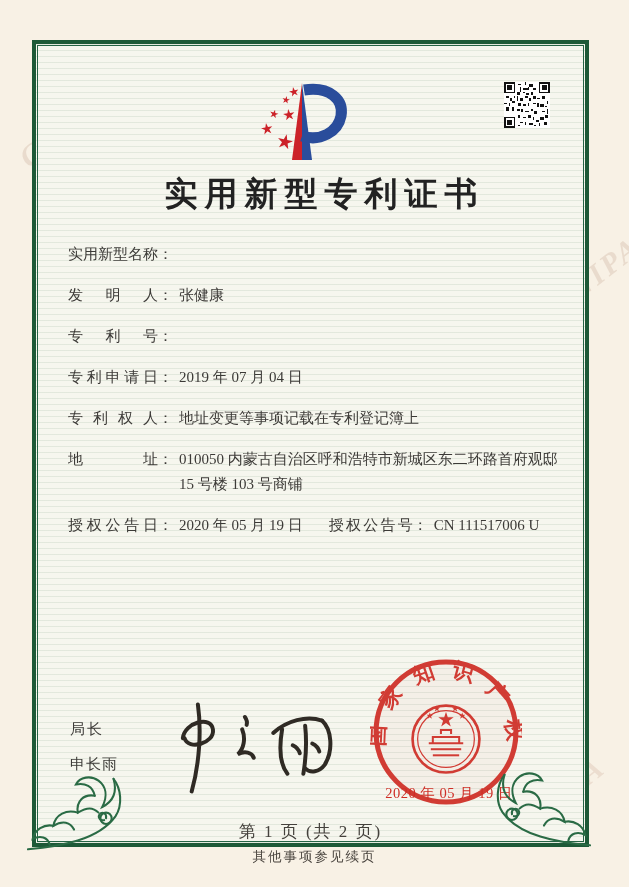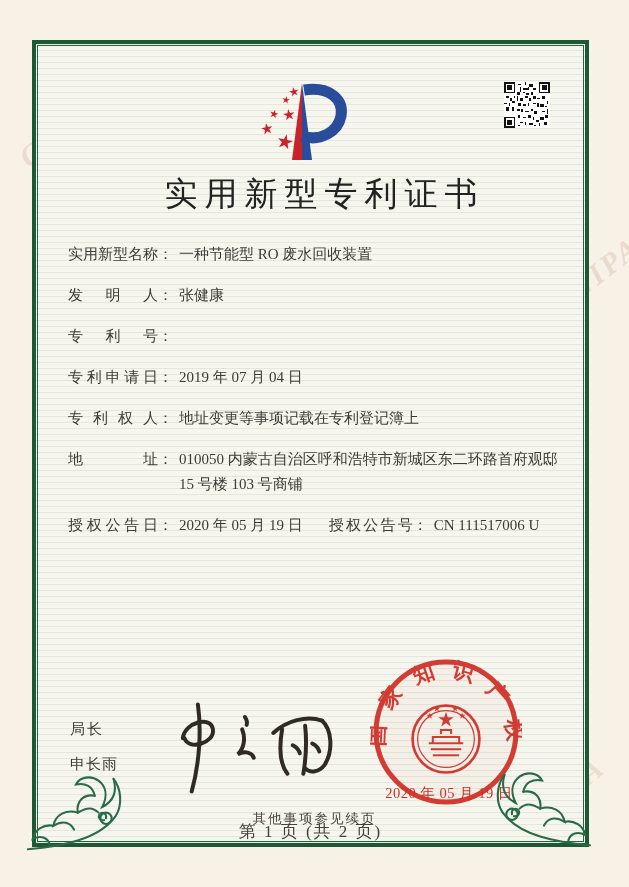--- a/index.html
+++ b/index.html
@@ -20,21 +20,21 @@
     content:'';position:absolute;inset:1px;border:1px solid #256344;pointer-events:none;
   }
   .content{position:absolute;inset:0;z-index:2;}
   .cert-no{
     position:absolute;left:34px;top:44px;font-size:14.5px;color:#4a453f;letter-spacing:1px;
   }
   .logo{position:absolute;left:206px;top:36px;width:108px;height:88px;}
   .qr{position:absolute;left:468px;top:38px;width:46px;height:46px;}
   .title{
     position:absolute;left:0;right:0;top:128px;text-align:center;
-    font-size:33px;font-weight:400;color:#222;letter-spacing:7px;white-space:nowrap;margin-left:28px;
+    font-size:33px;font-weight:700;color:#222;letter-spacing:7px;white-space:nowrap;margin-left:28px;
   }
   .fields{position:absolute;left:32px;top:198px;right:22px;color:#3c3a37;}
   .field-row{display:flex;align-items:flex-start;margin-bottom:16px;font-size:15px;line-height:25px;}
   .flabel{display:inline-flex;justify-content:space-between;width:90px;flex-shrink:0;}
   .flabel2{width:84px;flex-shrink:0;margin-left:26px;}
   .fcolon{margin:0 6px 0 0;flex-shrink:0;}
   .fvalue{max-width:384px;}
   .body-text{
     position:absolute;left:26px;top:468px;width:502px;
     font-size:13.5px;line-height:21.5px;color:#47413a;text-align:justify;letter-spacing:0.4px;
@@ -46,21 +46,21 @@
   .seal{position:absolute;left:334px;top:612px;width:152px;height:152px;z-index:4;opacity:.93;}
   .seal-date{
     position:absolute;left:338px;top:740px;width:150px;text-align:center;z-index:5;
     font-size:14.5px;color:#cf2e26;letter-spacing:0.5px;white-space:nowrap;
   }
   .footer-in{
     position:absolute;left:0;right:0;top:776px;text-align:center;
     font-size:17px;color:#44413c;letter-spacing:2px;
   }
   .footer-out{
-    position:absolute;left:0;right:0;top:810px;text-align:center;z-index:2;
+    position:absolute;left:0;right:0;top:848px;text-align:center;z-index:2;
     font-size:13.5px;color:#4a453f;letter-spacing:2px;
   }
   .ornament{position:absolute;width:114px;height:94px;z-index:3;}
   .orn-bl{left:18px;top:760px;transform:scaleX(-1);}
   .orn-br{left:486px;top:756px;}
   .wm{
     position:absolute;z-index:1;font-style:italic;font-weight:700;font-size:30px;
     letter-spacing:3px;color:rgba(199,168,148,0.30);transform:rotate(-38deg);
     pointer-events:none;white-space:nowrap;
   }
@@ -185,21 +185,20 @@
         <div class="field-row">
           <span class="flabel">
             <span>实</span>
             <span>用</span>
             <span>新</span>
             <span>型</span>
             <span>名</span>
             <span>称</span>
           </span>
           <span class="fcolon">：</span>
-          <span class="fvalue">一种节能型 RO 废水回收装置</span>
         </div>
         <div class="field-row">
           <span class="flabel">
             <span>发</span>
             <span>明</span>
             <span>人</span>
           </span>
           <span class="fcolon">：</span>
           <span class="fvalue">张健康</span>
         </div>

